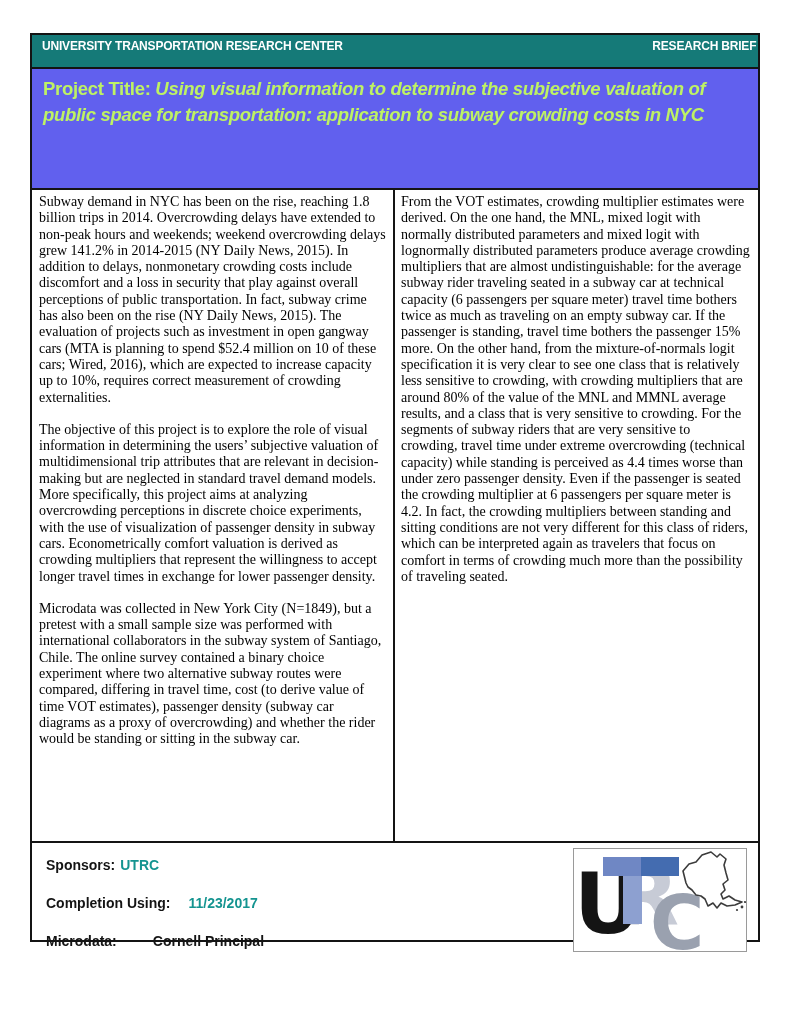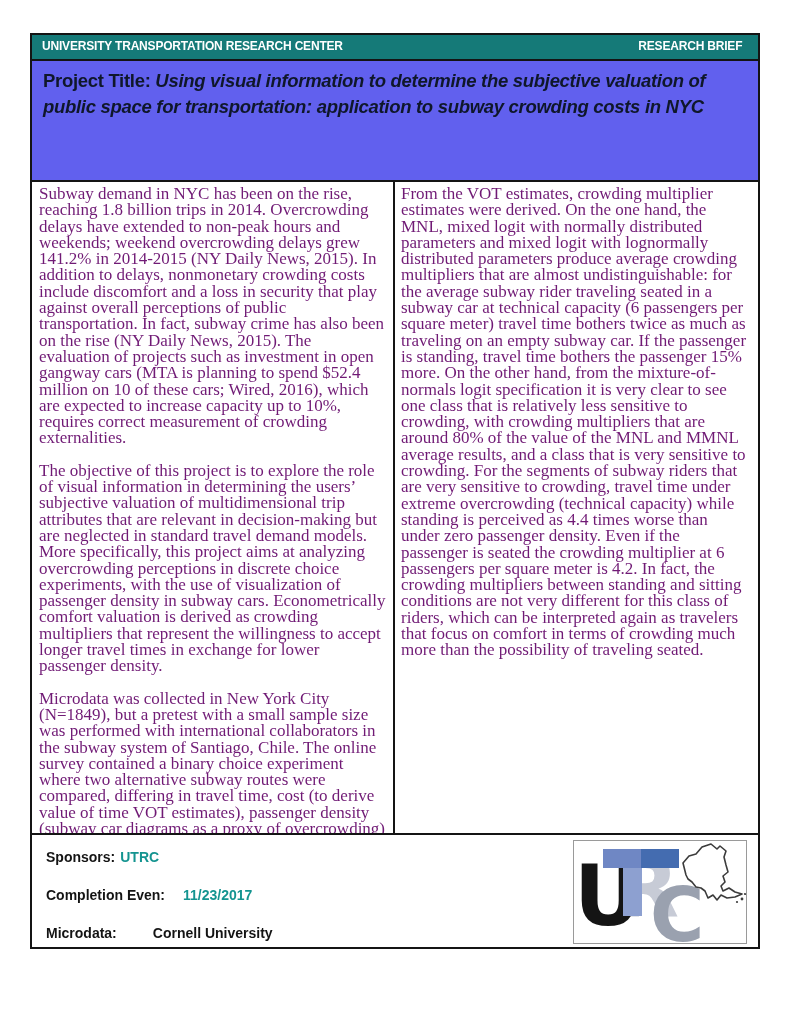--- a/index.html
+++ b/index.html
@@ -3,52 +3,52 @@
 <meta charset="utf-8">
 <style>
   * { margin: 0; padding: 0; box-sizing: border-box; }
   html, body { width: 791px; height: 1024px; background: #ffffff; overflow: hidden; }
   body { font-family: "Liberation Sans", sans-serif; position: relative; }
 
   .doc { position: absolute; left: 30px; top: 33px; width: 730px; }
 
   
   .topbar {
-    height: 28px; background: #157a78; border: 2px solid #141414;
+    height: 36px; background: #157a78; border: 2px solid #141414;
     display: flex; justify-content: space-between; align-items: flex-start;
-    padding: 4px 16px 0 10px;
+    padding: 4px 2px 0 10px;
     color: #ffffff; font-weight: bold; font-size: 12.5px; letter-spacing: -0.2px;
   }
   .topbar span { transform: scaleX(0.96); transform-origin: left center; }
   .topbar .right-tag { transform-origin: right center; }
 
   
   .titlebox {
     margin-top: -2px; height: 123px; background: #6160ee; border: 2px solid #141414;
-    padding: 7px 12px 16px 11px; color: #0f172a;
+    padding: 7px 12px 16px 11px; color: #bef264;
   }
   .proj-title {
     font-size: 18.5px; font-weight: bold; line-height: 26px; letter-spacing: -0.3px;
   }
   .proj-title .italic-part { font-style: italic; }
   .pi-line { margin-top: 14px; font-size: 13.5px; font-weight: bold; letter-spacing: -0.2px; }
 
   
   .columns {
     margin-top: -2px; border: 2px solid #141414; display: flex; height: 655px;
     background: #ffffff;
   }
-  .col { font-family: "Liberation Serif", serif; font-size: 17px; line-height: 16.3px; color: #701a75; }
+  .col { font-family: "Liberation Serif", serif; font-size: 14px; line-height: 16.3px; color: #000000; }
   .col p { margin: 0 0 16px 0; }
   .col-left  { width: 363px; border-right: 2px solid #141414; padding: 4px 7px 0 7px; }
   .col-right { flex: 1; padding: 4px 8px 0 6px; border-radius: 23px; }
 
   
   .footerbox {
-    margin-top: -2px; border: 2px solid #141414; height: 116px; position: relative;
+    margin-top: -2px; border: 2px solid #141414; height: 101px; position: relative;
     background: #ffffff;
   }
   .footer-rows { position: absolute; left: 0; top: 0; padding: 14px 0 0 14px; font-size: 14px; font-weight: bold; color: #141414; }
   .f-row { white-space: nowrap; }
   .f-row + .f-row { margin-top: 22px; }
   .f-val-teal { color: #149490; }
   .f-row-1 .f-val { margin-left: 5px; }
   .f-row-2 .f-val { margin-left: 18px; }
   .f-row-3 .f-val { margin-left: 36px; color: #141414; }
 
@@ -85,24 +85,24 @@
       <p>From the VOT estimates, crowding multiplier estimates were derived. On the one hand, the MNL, mixed logit with normally distributed parameters and mixed logit with lognormally distributed parameters produce average crowding multipliers that are almost undistinguishable: for the average subway rider traveling seated in a subway car at technical capacity (6 passengers per square meter) travel time bothers twice as much as traveling on an empty subway car. If the passenger is standing, travel time bothers the passenger 15% more. On the other hand, from the mixture-of-normals logit specification it is very clear to see one class that is relatively less sensitive to crowding, with crowding multipliers that are around 80% of the value of the MNL and MMNL average results, and a class that is very sensitive to crowding. For the segments of subway riders that are very sensitive to crowding, travel time under extreme overcrowding (technical capacity) while standing is perceived as 4.4 times worse than under zero passenger density. Even if the passenger is seated the crowding multiplier at 6 passengers per square meter is 4.2. In fact, the crowding multipliers between standing and sitting conditions are not very different for this class of riders, which can be interpreted again as travelers that focus on comfort in terms of crowding much more than the possibility of traveling seated.</p>
     </div>
   </div>
 
   <div class="footerbox">
     <div class="footer-rows">
       <div class="f-row f-row-1">
         <span>Sponsors:</span><span class="f-val f-val-teal">UTRC</span>
       </div>
       <div class="f-row f-row-2">
-        <span>Completion Even:</span><span class="f-val f-val-teal">11/23/2017</span>
+        <span>Completion Using:</span><span class="f-val f-val-teal">11/23/2017</span>
       </div>
       <div class="f-row f-row-3">
-        <span>Microdata:</span><span class="f-val">Cornell University</span>
+        <span>Microdata:</span><span class="f-val">Cornell Principal</span>
       </div>
     </div>
 
     <div class="logo-frame">
       <svg width="172" height="102" viewBox="0 0 172 102">
 
         <text class="logo-letter" x="42" y="76" font-size="82" fill="#c7cbd6">R</text>
 
         <text class="logo-letter" x="76" y="100" font-size="74" fill="#9aa1af">C</text>
 

